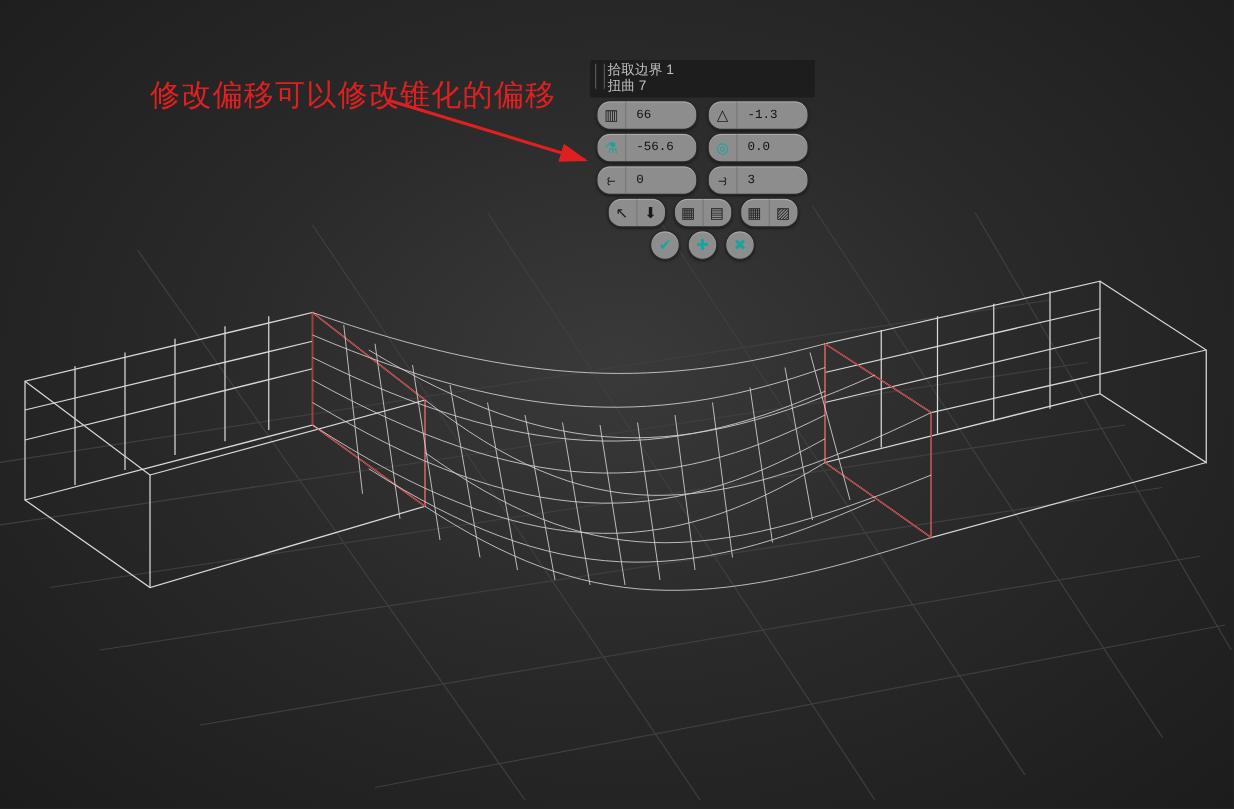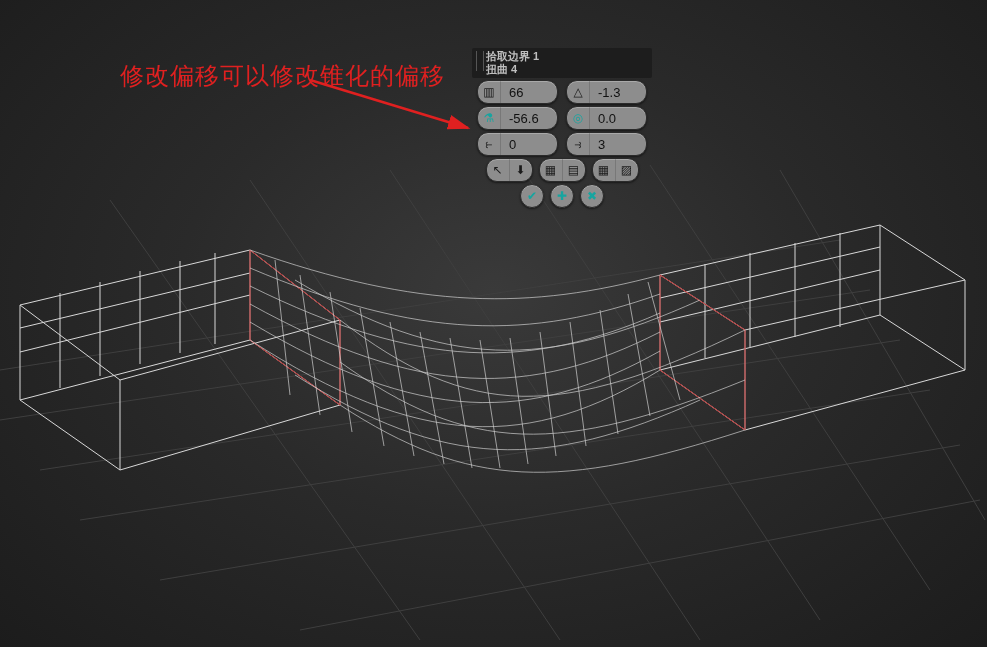--- a/index.html
+++ b/index.html
@@ -36,21 +36,20 @@
   }
 
   .panel-header {
     background: #1d1d1d;
     color: #bfbfbf;
     font-size: 11px;
     padding: 2px 6px 2px 14px;
     line-height: 13px;
     border-radius: 2px;
     position: relative;
-    font-weight: bold;
   }
   .panel-header::before {
     content: "";
     position: absolute;
     left: 4px;
     top: 3px;
     width: 6px;
     height: 20px;
     border-left: 1px solid #555;
     border-right: 1px solid #555;
@@ -82,22 +81,22 @@
     justify-content: center;
     font-size: 12px;
     color: #1a1a1a;
     border-right: 1px solid rgba(0,0,0,.15);
   }
   .pill.highlight .icon { color: #16a5a0; }
 
   .pill .value {
     min-width: 40px;
     padding: 0 8px;
-    font-size: 13px;
-    font-family: Liberation Sans, sans-serif;
+    font-size: 10px;
+    font-family: Liberation Mono, monospace;
     color: #111;
     text-align: left;
   }
 
   .btnrow {
     display: flex;
     gap: 6px;
     justify-content: center;
   }
   .roundbtn {
@@ -245,21 +244,21 @@
       <path d="M0,0 L9,3 L0,6 Z" fill="#e02020"></path>
     </marker>
   </defs>
   <line x1="10" y1="10" x2="168" y2="58" stroke="#e02020" stroke-width="2.5" marker-end="url(#ah)"></line>
 </svg>
 
 <div class="panel">
 
   <div class="panel-header">
     <div>拾取边界 1</div>
-    <div>扭曲 4</div>
+    <div>扭曲 7</div>
   </div>
 
   <div class="row">
     <div class="pill">
       <span class="icon">▥</span>
       <span class="value">66</span>
     </div>
     <div class="pill">
       <span class="icon">△</span>
       <span class="value">-1.3</span>

